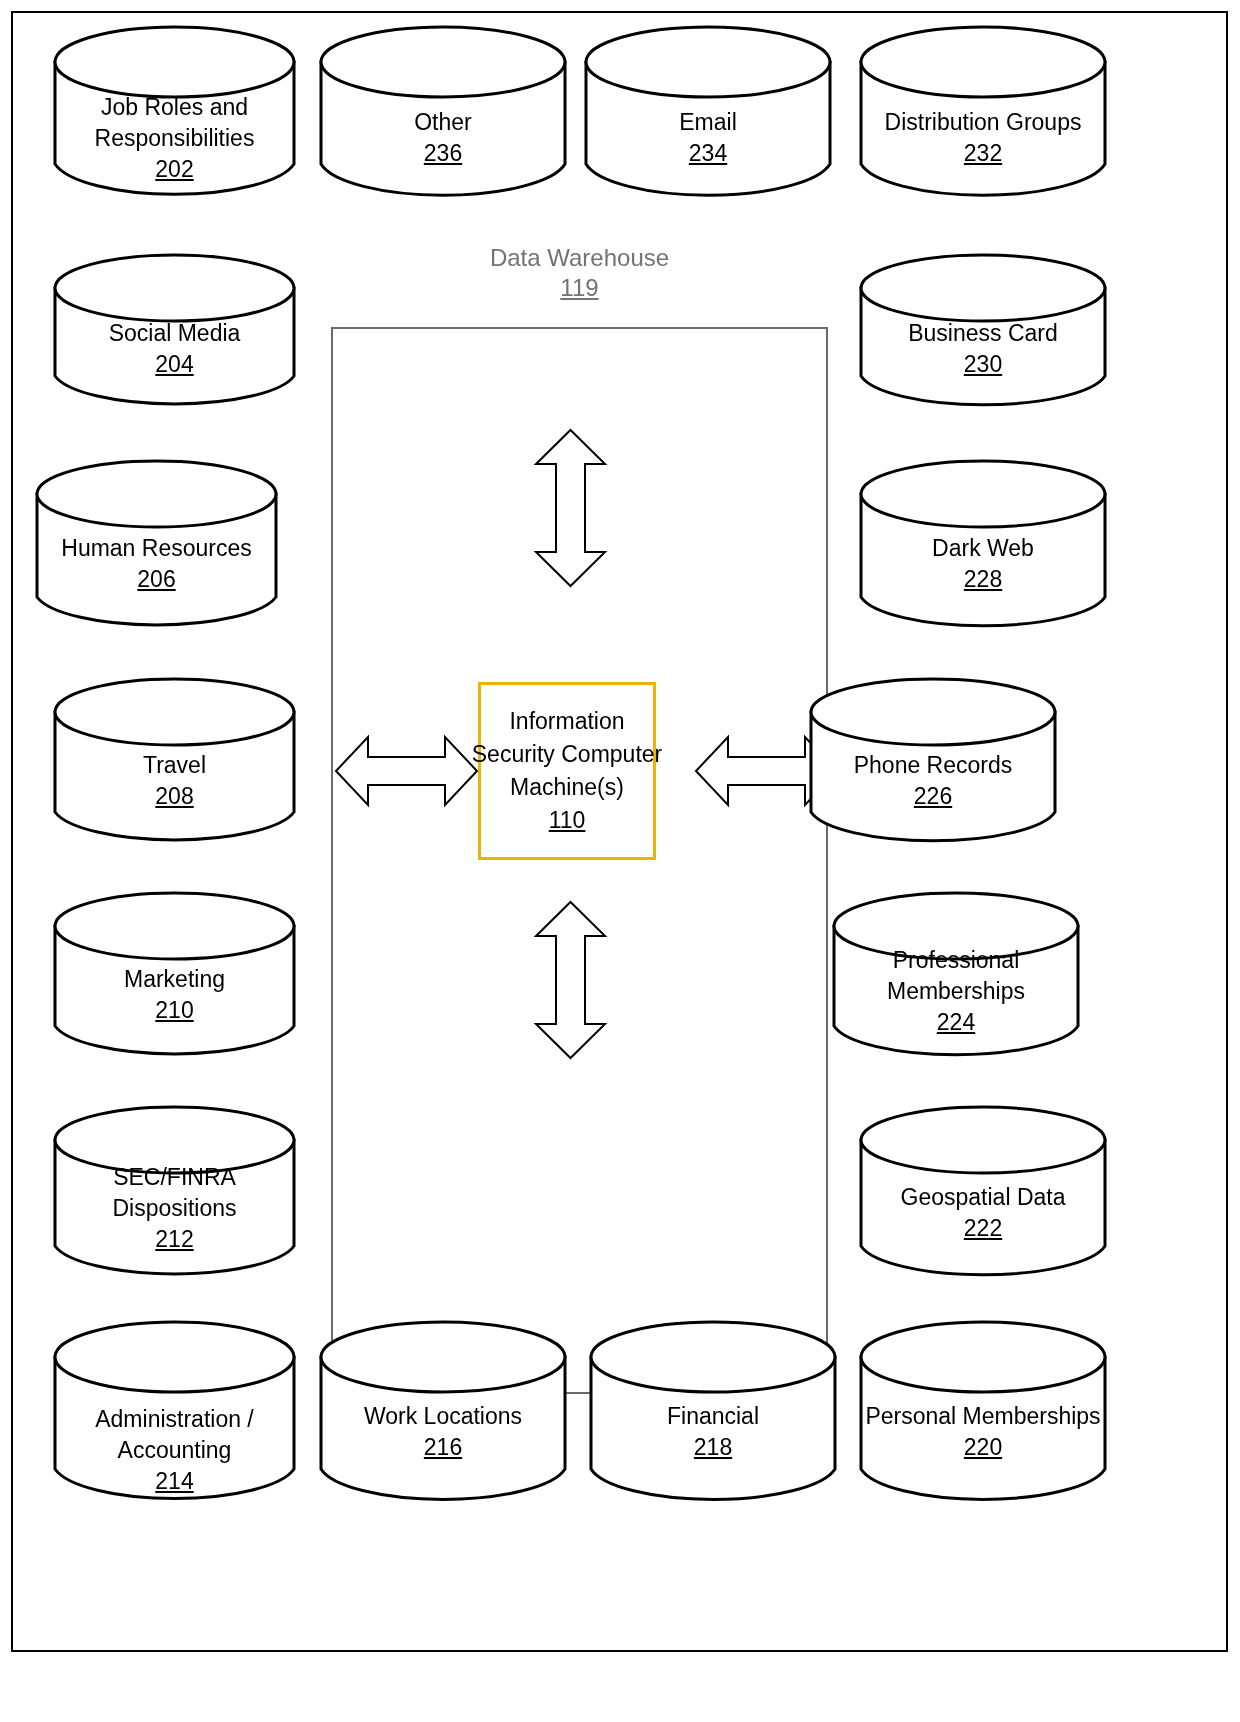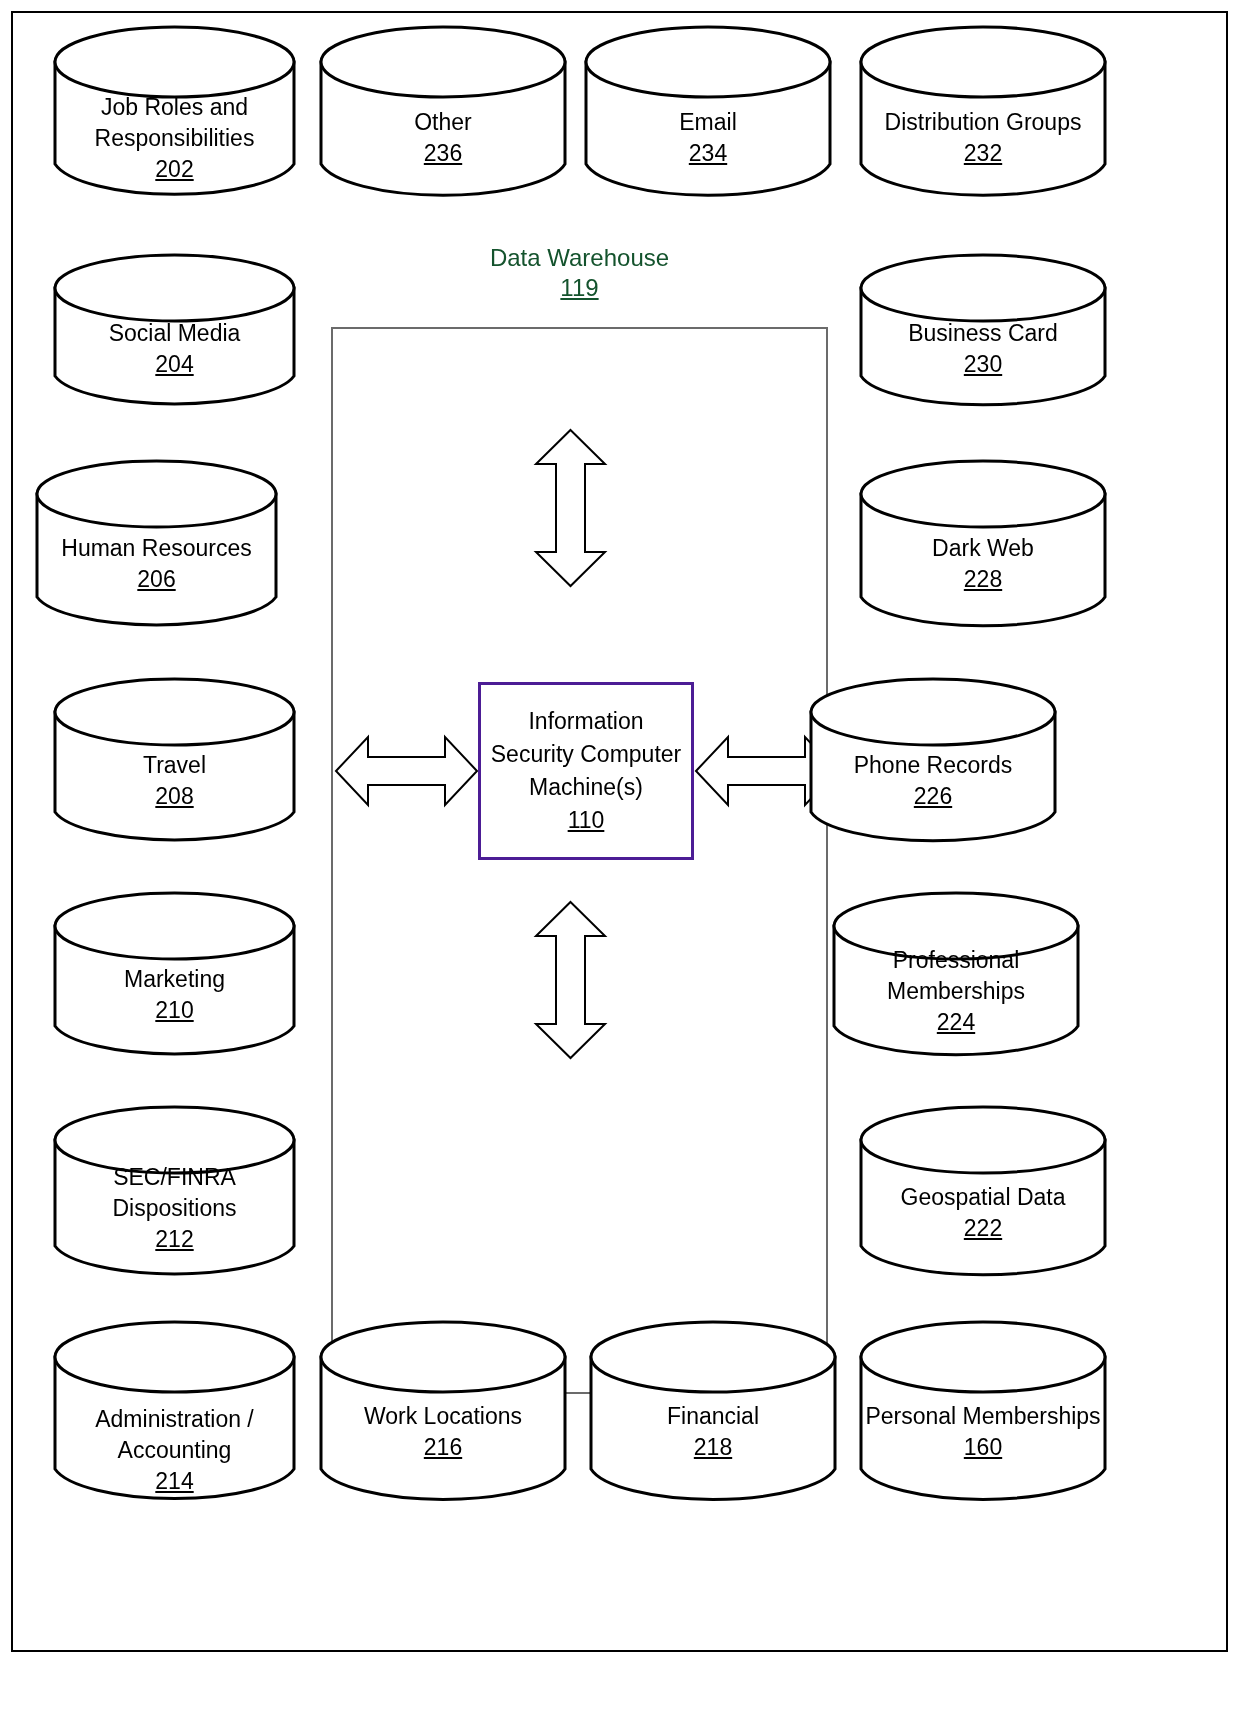--- a/index.html
+++ b/index.html
@@ -46,36 +46,36 @@
     background: transparent;
   }
 
   #data-warehouse-label {
     position: absolute;
     left: 331px;
     top: 243px;
     width: 497px;
     text-align: center;
     font-size: 24px;
-    color: #14532d;
+    color: #737373;
     line-height: 30px;
   }
   #data-warehouse-label .ref {
     text-decoration: underline;
     display: block;
   }
 
   
   #central-box {
     position: absolute;
     left: 478px;
     top: 682px;
-    width: 216px;
+    width: 178px;
     height: 178px;
-    border: 3px solid #4c1d95;
+    border: 3px solid #eab308;
     box-sizing: border-box;
     background: #ffffff;
     display: flex;
     flex-direction: column;
     align-items: center;
     justify-content: center;
     z-index: 5;
   }
   #central-box .cb-line {
     font-size: 23px;
@@ -346,21 +346,21 @@
     </div>
   </div>
 
   <div class="cyl" style="left:858px; top:1319px; width:250px; height:190px;">
     <svg width="250" height="190" viewBox="0 0 250 190">
       <path d="M3 38 L3 150 A124 37 0 0 0 247 150 L247 38 Z" fill="#ffffff" stroke="#000000" stroke-width="3"></path>
       <ellipse cx="125" cy="38" rx="122" ry="35" fill="#ffffff" stroke="#000000" stroke-width="3"></ellipse>
     </svg>
     <div class="cyl-text" style="top:82px;">
       <span>Personal Memberships</span>
-      <span class="ref">160</span>
+      <span class="ref">220</span>
     </div>
   </div>
 
   <div class="cyl" style="left:318px; top:1319px; width:250px; height:190px;">
     <svg width="250" height="190" viewBox="0 0 250 190">
       <path d="M3 38 L3 150 A124 37 0 0 0 247 150 L247 38 Z" fill="#ffffff" stroke="#000000" stroke-width="3"></path>
       <ellipse cx="125" cy="38" rx="122" ry="35" fill="#ffffff" stroke="#000000" stroke-width="3"></ellipse>
     </svg>
     <div class="cyl-text" style="top:82px;">
       <span>Work Locations</span>

